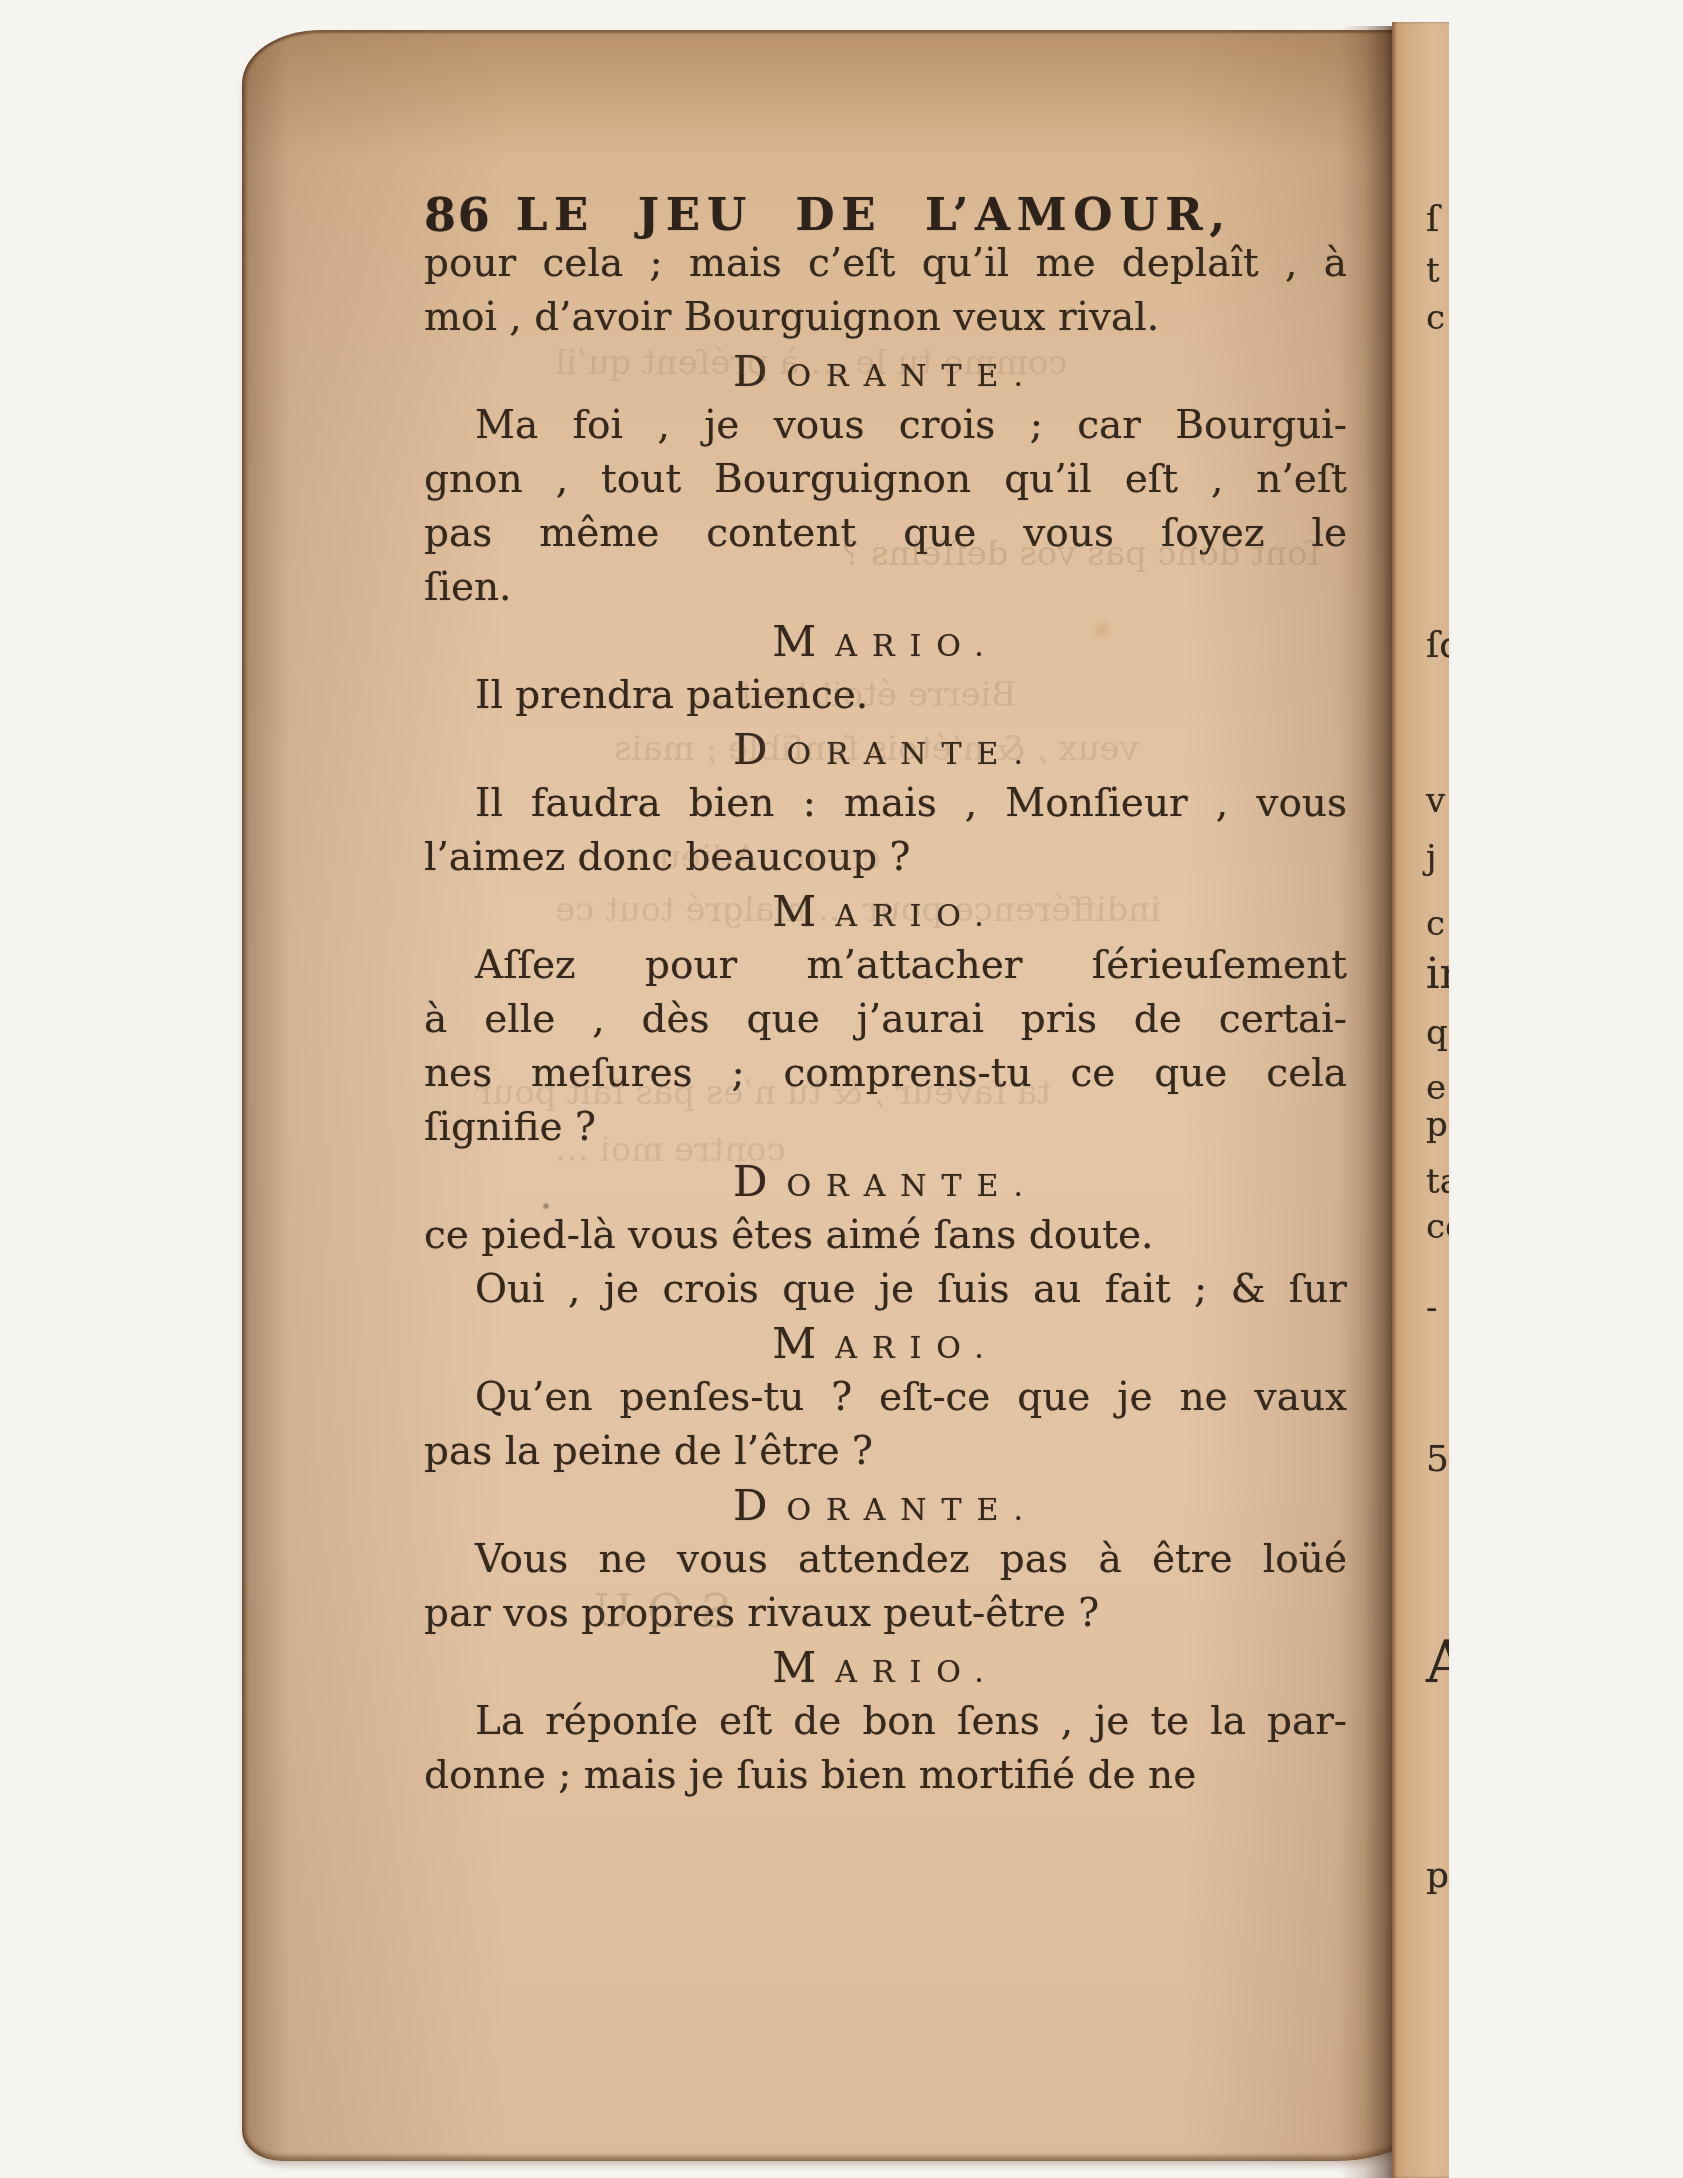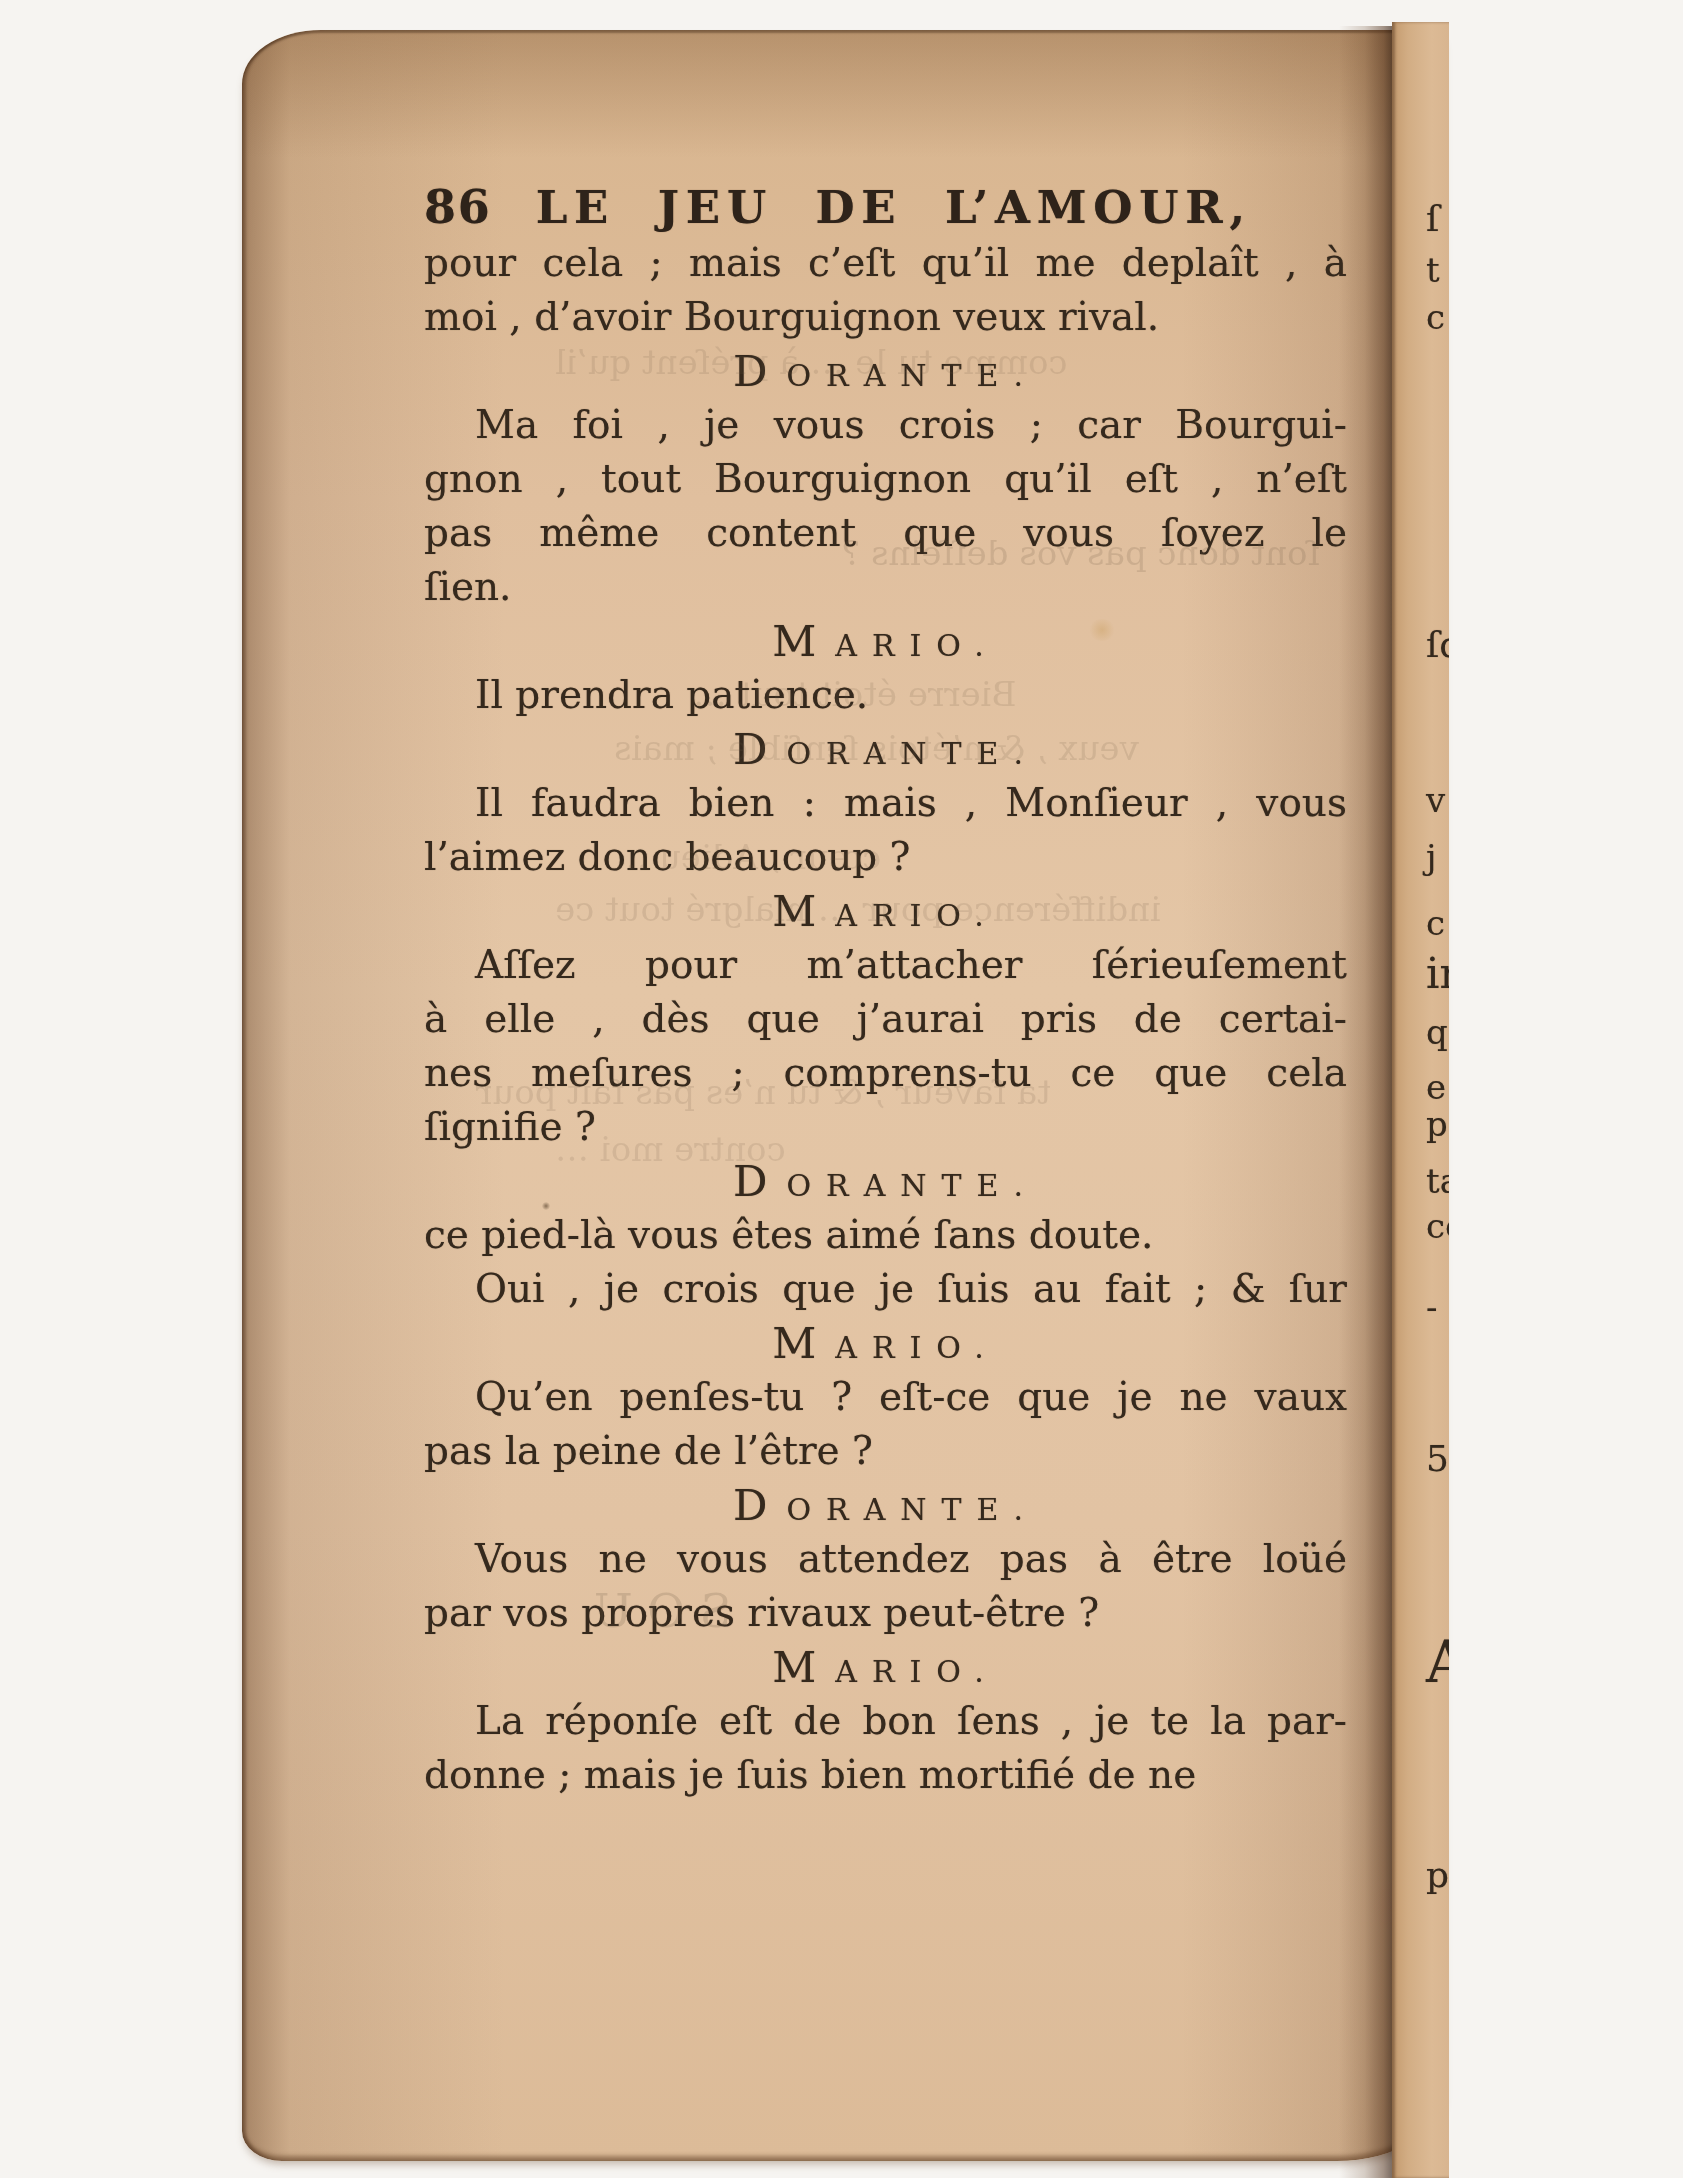--- a/index.html
+++ b/index.html
@@ -19,21 +19,21 @@
     box-shadow:
       inset 0 3px 2px rgba(60,35,18,.4),
       inset 4px 0 3px rgba(60,35,18,.35),
       inset 0 -5px 4px rgba(90,55,30,.5),
       0 6px 9px -3px rgba(110,80,55,.4);
   }
 
   
   .header{
     position:absolute;left:182px;top:158px;width:923px;height:46px;
-    display:flex;align-items:flex-end;gap:44px;
+    display:flex;align-items:flex-start;gap:24px;
     color:#2e231a;font-weight:700;
     text-shadow:0 0 1px rgba(45,28,12,.55);
   }
   .pgnum{font-size:46px;letter-spacing:.04em;}
   .title{font-size:45px;letter-spacing:.15em;word-spacing:.45em;white-space:nowrap;}
 
   
   .textblock{
     position:absolute;left:182px;top:206px;width:923px;
     color:#35291d;

